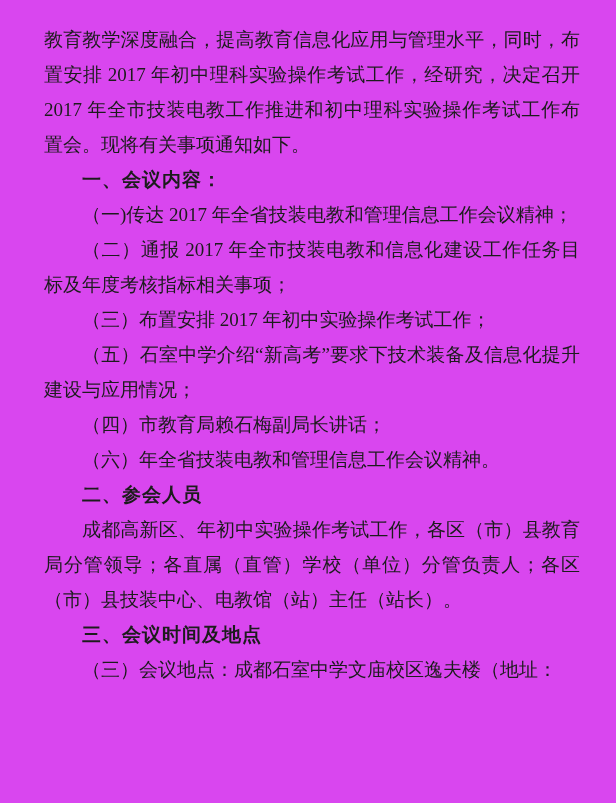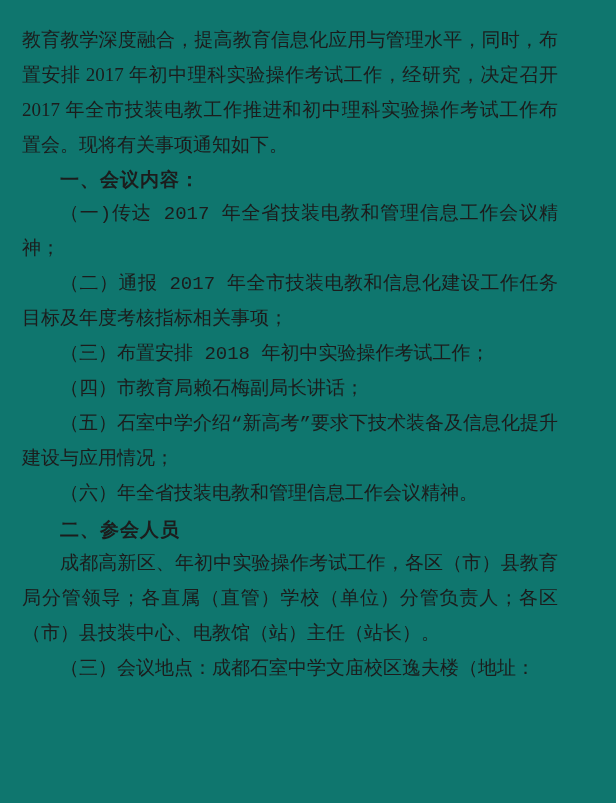--- a/index.html
+++ b/index.html
@@ -3,23 +3,23 @@
 <meta charset="utf-8">
 <style>
   html, body {
     margin: 0;
     padding: 0;
     background: #ffffff;
   }
   .page {
     width: 616px;
     height: 803px;
-    background: #0f766e;
+    background: #d946ef;
     box-sizing: border-box;
-    padding: 22px 40px 0 22px;
+    padding: 22px 40px 0 44px;
     overflow: hidden;
   }
   .doc {
     width: 536px;
     color: #1c1c1c;
     font-family: "Liberation Serif", "DejaVu Serif", serif;
     font-size: 19px;
     line-height: 35px;
   }
   p {
@@ -27,39 +27,39 @@
     padding: 0;
   }
   .body-noindent {
     text-align: justify;
     text-justify: inter-character;
   }
   .body-indent {
     text-align: justify;
     text-justify: inter-character;
     text-indent: 2em;
-    font-family: Liberation Mono, monospace;
   }
   .heading {
     font-family: "Liberation Sans", "DejaVu Sans", sans-serif;
     font-weight: 700;
     text-indent: 2em;
     letter-spacing: 1px;
   }
 </style>
 </head>
 <body>
 
 <div class="page">
   <div class="doc">
     <p class="body-noindent">教育教学深度融合，提高教育信息化应用与管理水平，同时，布置安排 2017 年初中理科实验操作考试工作，经研究，决定召开 2017 年全市技装电教工作推进和初中理科实验操作考试工作布置会。现将有关事项通知如下。</p>
     <p class="heading">一、会议内容：</p>
     <p class="body-indent">（一)传达 2017 年全省技装电教和管理信息工作会议精神；</p>
     <p class="body-indent">（二）通报 2017 年全市技装电教和信息化建设工作任务目标及年度考核指标相关事项；</p>
-    <p class="body-indent">（三）布置安排 2018 年初中实验操作考试工作；</p>
+    <p class="body-indent">（三）布置安排 2017 年初中实验操作考试工作；</p>
+    <p class="body-indent">（五）石室中学介绍“新高考”要求下技术装备及信息化提升建设与应用情况；</p>
     <p class="body-indent">（四）市教育局赖石梅副局长讲话；</p>
-    <p class="body-indent">（五）石室中学介绍“新高考”要求下技术装备及信息化提升建设与应用情况；</p>
     <p class="body-indent">（六）年全省技装电教和管理信息工作会议精神。</p>
     <p class="heading">二、参会人员</p>
     <p class="body-indent">成都高新区、年初中实验操作考试工作，各区（市）县教育局分管领导；各直属（直管）学校（单位）分管负责人；各区（市）县技装中心、电教馆（站）主任（站长）。</p>
+    <p class="heading">三、会议时间及地点</p>
     <p class="body-indent">（三）会议地点：成都石室中学文庙校区逸夫楼（地址：</p>
   </div>
 </div>
 
 </body></html>

